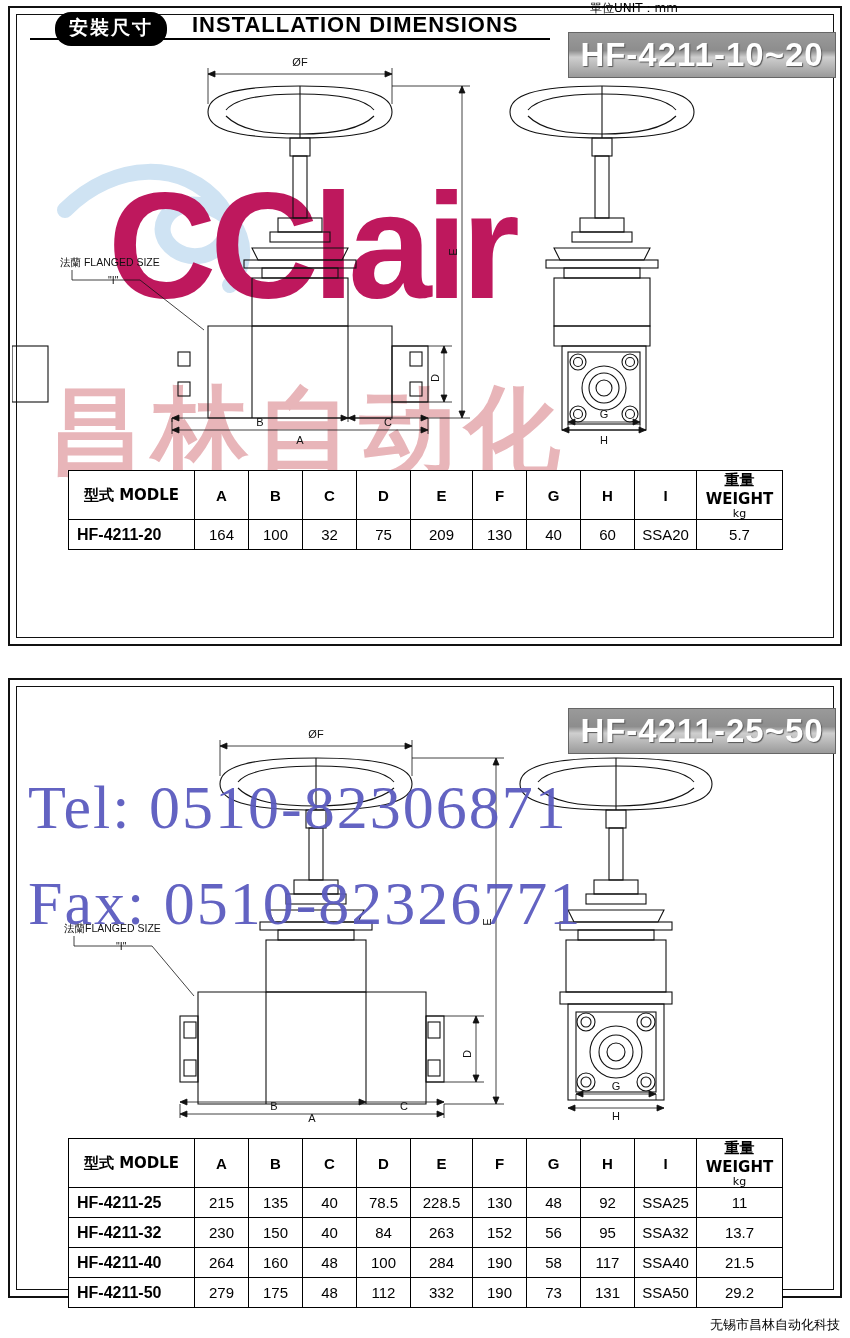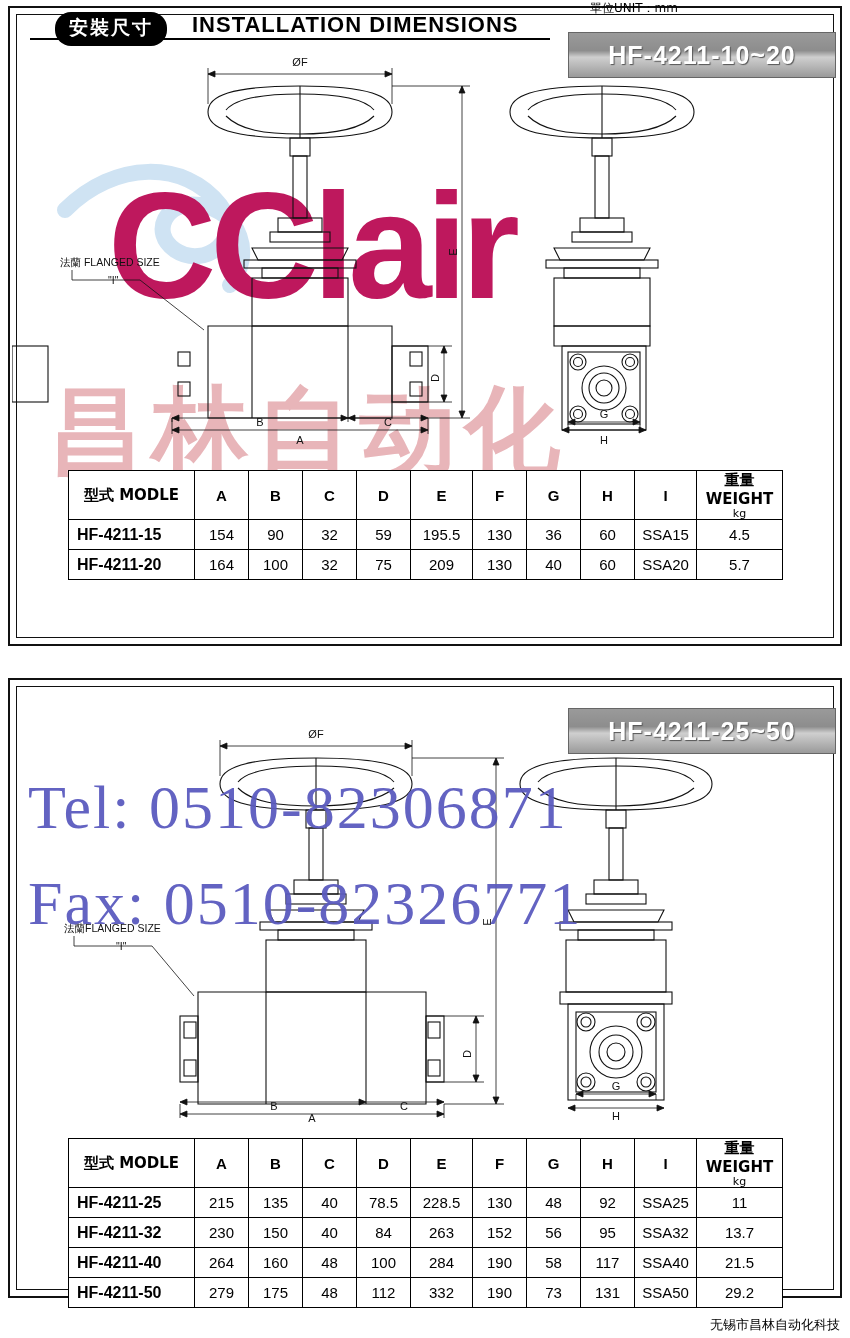--- a/index.html
+++ b/index.html
@@ -110,21 +110,21 @@
 
   
   .model-banner {
     position: absolute;
     width: 268px; height: 46px;
     background: linear-gradient(to bottom, #9a9a9a 0%, #8d8d8d 40%, #cfcfcf 55%, #9a9a9a 100%);
     border: 1px solid #666;
     display: flex; align-items: center; justify-content: center;
     color: #fff;
     font-weight: bold;
-    font-size: 25px;
+    font-size: 33px;
     letter-spacing: 1px;
     text-shadow: 1px 1px 1px #555;
     z-index: 4;
   }
   #banner1 { left: 568px; top: 32px; }
   #banner2 { left: 568px; top: 708px; }
 
   
   .drawing { position: absolute; z-index: 2; }
   #dwg1 { left: 12px; top: 52px; }
@@ -340,33 +340,20 @@
         <th class="col-n">G</th>
         <th class="col-n">H</th>
         <th class="col-i">I</th>
         <th class="col-w th-cn">
           <span>重量WEIGHT</span>
           <span class="wt-sub">kg</span>
         </th>
       </tr>
     </thead>
     <tbody>
-      <tr>
-        <td class="model">HF-4211-15</td>
-        <td>154</td>
-        <td>90</td>
-        <td>32</td>
-        <td>59</td>
-        <td>195.5</td>
-        <td>130</td>
-        <td>36</td>
-        <td>60</td>
-        <td>SSA15</td>
-        <td>4.5</td>
-      </tr>
       <tr>
         <td class="model">HF-4211-20</td>
         <td>164</td>
         <td>100</td>
         <td>32</td>
         <td>75</td>
         <td>209</td>
         <td>130</td>
         <td>40</td>
         <td>60</td>

